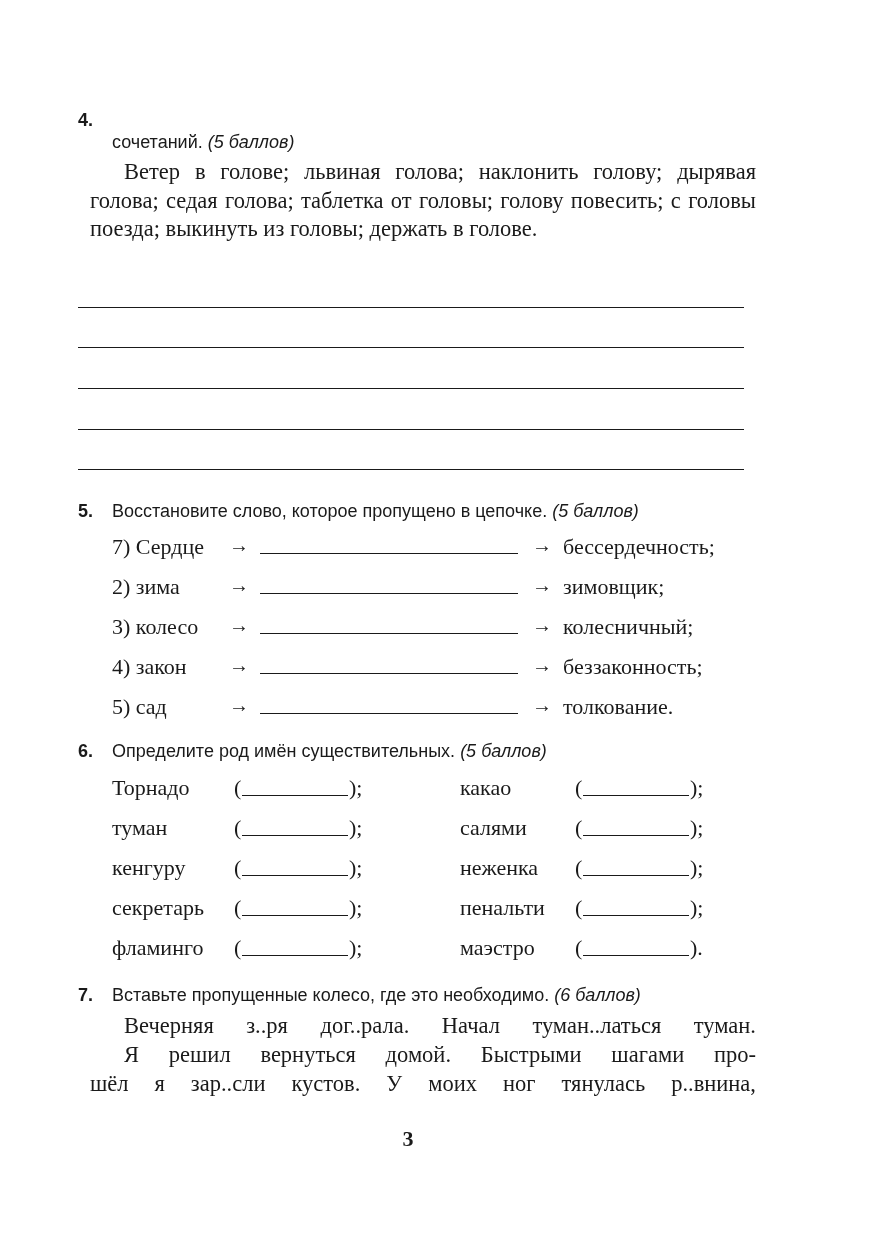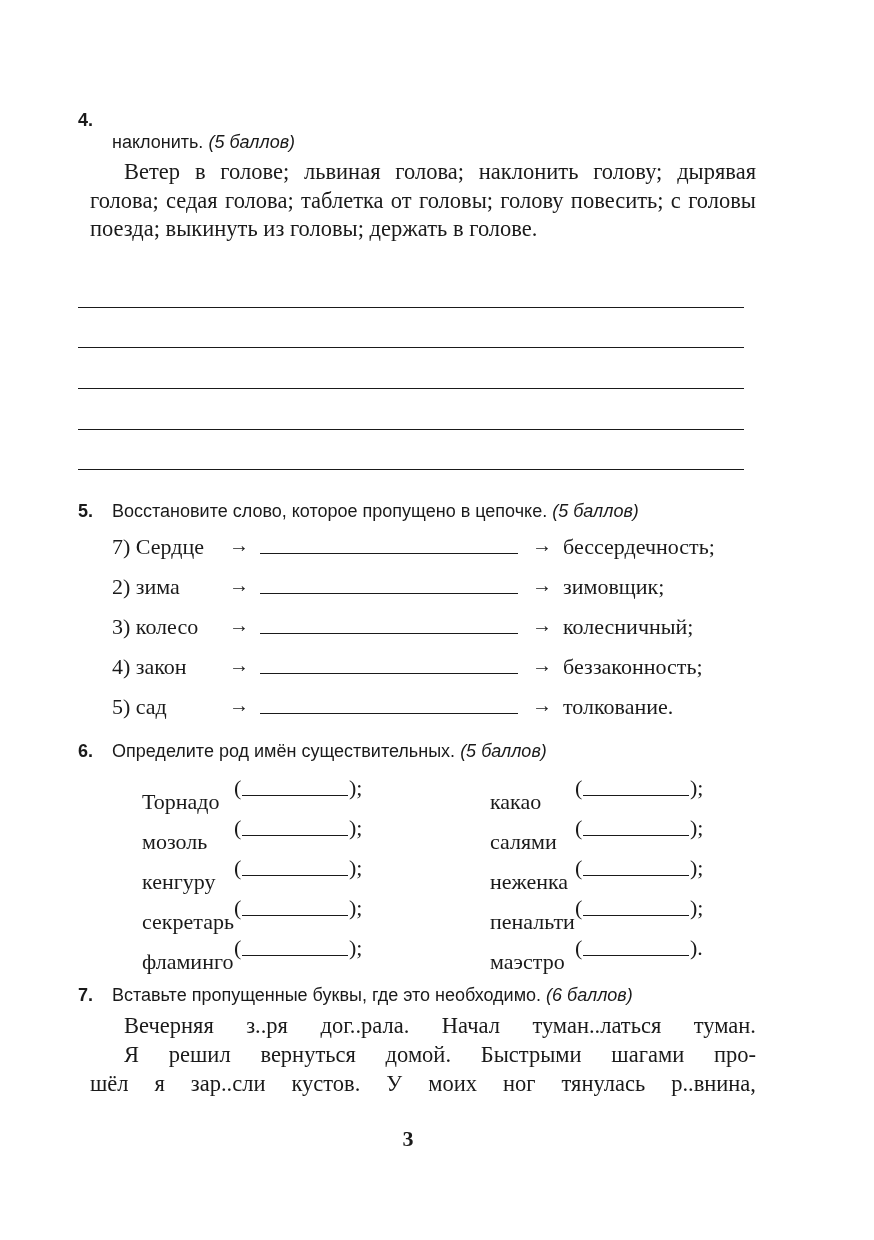--- a/index.html
+++ b/index.html
@@ -12,32 +12,32 @@
   .para { position:absolute; left:90px; width:666px; font-family:"Liberation Serif","DejaVu Serif",serif; font-size:22.5px; line-height:28.5px; text-align:justify; }
   .para .indent { display:inline-block; width:34px; }
   .rule { position:absolute; left:78px; width:666px; height:0; border-top:1.5px solid #1a1a1a; }
   .chain-row { position:absolute; left:112px; height:28px; width:660px; font-family:"Liberation Serif","DejaVu Serif",serif; font-size:22px; line-height:28px; }
   .chain-row .src { position:absolute; left:0; top:0; }
   .chain-row .arr1 { position:absolute; left:117px; top:-2px; font-size:20px; }
   .chain-row .blank { position:absolute; left:148px; top:20px; width:258px; border-top:1.3px solid #1a1a1a; }
   .chain-row .arr2 { position:absolute; left:420px; top:-2px; font-size:20px; }
   .chain-row .dst { position:absolute; left:451px; top:0; }
   .gender-row { position:absolute; left:112px; height:28px; width:620px; font-family:"Liberation Serif","DejaVu Serif",serif; font-size:22px; line-height:28px; }
-  .gender-row .w { position:absolute; top:14px;margin-left:30px; }
+  .gender-row .w { position:absolute; top:0; }
   .gender-row .paren { position:absolute; top:0; }
   .gender-row .gb { position:absolute; top:21px; width:106px; border-top:1.3px solid #1a1a1a; }
   .gender-row .close { position:absolute; top:0; }
   .page-num { position:absolute; left:0; width:816px; top:1126px; text-align:center; font-family:"Liberation Serif","DejaVu Serif",serif; font-size:22px; font-weight:bold; }
 </style>
 </head>
 <body>
 
 <div class="task-head sans" style="top:109px;">
   <span class="num">4.</span>
-  <span class="txt"><br><span>наклонить.</span> <span class="pts">(5 баллов)</span></span>
+  <span class="txt"><br><span>сочетаний.</span> <span class="pts">(5 баллов)</span></span>
 </div>
 <div class="para" style="top:158px;"><span class="indent"></span><span>Ветер в голове; львиная голова; наклонить голову; дырявая голова; седая голова; таблетка от головы; голову повесить; с головы поезда; выкинуть из головы; держать в голове.</span></div>
 
 <div class="rule" style="top:307px;"></div>
 <div class="rule" style="top:347px;"></div>
 <div class="rule" style="top:388px;"></div>
 <div class="rule" style="top:429px;"></div>
 <div class="rule" style="top:469px;"></div>
 
 <div class="task-head sans" style="top:500px;">
@@ -90,21 +90,21 @@
   <span class="w" style="left:0;">Торнадо</span>
   <span class="paren" style="left:122px;">(</span>
   <span class="gb" style="left:130px;"></span>
   <span class="close" style="left:237px;">);</span>
   <span class="w" style="left:348px;">какао</span>
   <span class="paren" style="left:463px;">(</span>
   <span class="gb" style="left:471px;"></span>
   <span class="close" style="left:578px;">);</span>
 </div>
 <div class="gender-row" style="top:814px;">
-  <span class="w" style="left:0;">мозоль</span>
+  <span class="w" style="left:0;">туман</span>
   <span class="paren" style="left:122px;">(</span>
   <span class="gb" style="left:130px;"></span>
   <span class="close" style="left:237px;">);</span>
   <span class="w" style="left:348px;font-family:Liberation Serif, serif;">салями</span>
   <span class="paren" style="left:463px;">(</span>
   <span class="gb" style="left:471px;"></span>
   <span class="close" style="left:578px;">);</span>
 </div>
 <div class="gender-row" style="top:854px;">
   <span class="w" style="left:0;">кенгуру</span>
@@ -132,19 +132,19 @@
   <span class="gb" style="left:130px;"></span>
   <span class="close" style="left:237px;">);</span>
   <span class="w" style="left:348px;">маэстро</span>
   <span class="paren" style="left:463px;">(</span>
   <span class="gb" style="left:471px;"></span>
   <span class="close" style="left:578px;">).</span>
 </div>
 
 <div class="task-head sans" style="top:984px;">
   <span class="num">7.</span>
-  <span class="txt"><span>Вставьте пропущенные буквы, где это необходимо.</span> <span class="pts">(6 баллов)</span></span>
+  <span class="txt"><span>Вставьте пропущенные колесо, где это необходимо.</span> <span class="pts">(6 баллов)</span></span>
 </div>
 <div class="para" style="top:1012px; text-align-last:justify;"><span class="indent"></span><span>Вечерняя з..ря дог..рала. Начал туман..латься туман.</span></div>
 <div class="para" style="top:1041px; text-align-last:justify;"><span class="indent"></span><span>Я решил вернуться домой. Быстрыми шагами про-</span></div>
 <div class="para" style="top:1070px; text-align-last:justify;"><span>шёл я зар..сли кустов. У моих ног тянулась р..внина,</span></div>
 
 <div class="page-num">3</div>
 
 </body></html>

